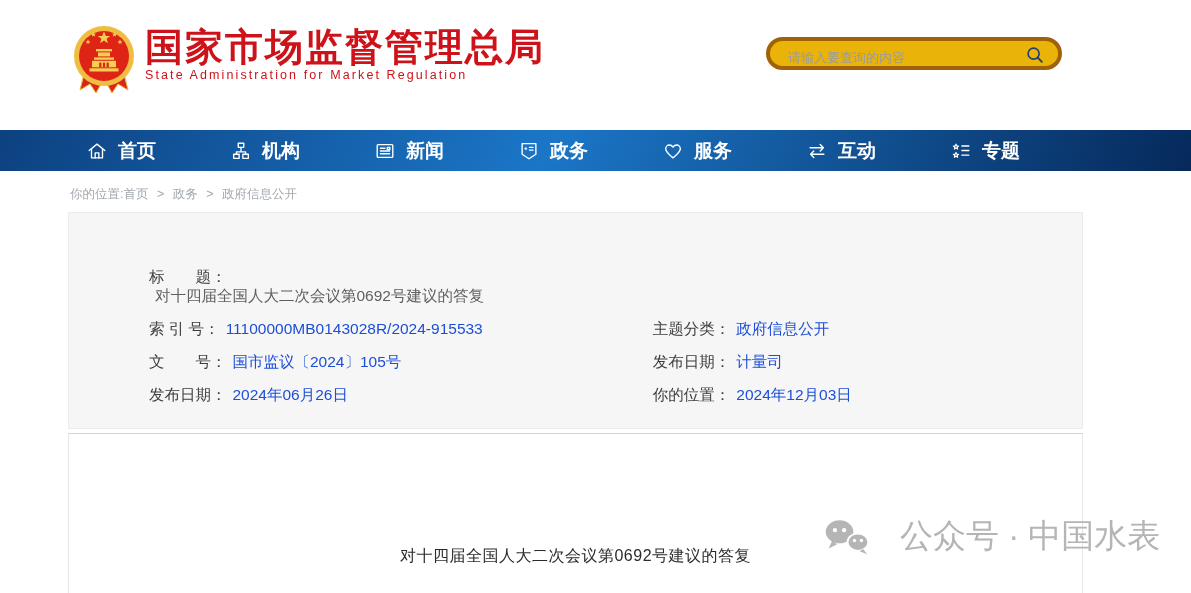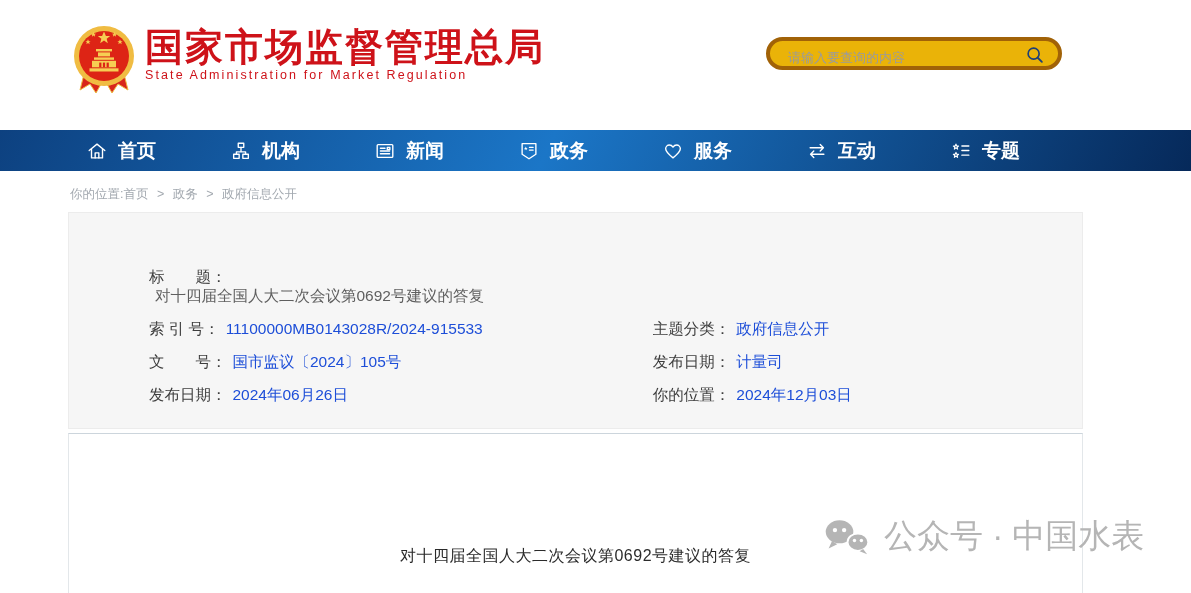--- a/index.html
+++ b/index.html
@@ -38,21 +38,21 @@
   .span2{grid-column:1 / span 2;flex-direction:column;}
   .m-label{color:#3d3d3d;white-space:pre;flex:none;}
   .m-value{color:#1d4ed8;margin-left:6px;}
   .m-dark{color:#5f5f5f;}
 
   .content-card{margin-top:4px;background:#fff;border:1px solid #e3e7ea;border-top:1px solid #ccd5dc;
                 height:400px;box-sizing:border-box;padding-top:112px;text-align:center;}
   .doc-title{font-size:16px;color:#2b2b2b;letter-spacing:0.5px;}
 
   
-  .watermark{position:absolute;left:824px;top:514px;display:flex;align-items:center;gap:14px;
+  .watermark{position:absolute;left:824px;top:514px;display:flex;align-items:center;gap:30px;
              color:#b5b5b5;font-size:33px;white-space:nowrap;pointer-events:none;}
   .watermark svg{display:block;}
 </style>
 </head>
 <body>
 
 <div class="page">
 
   <div class="header">
     <div class="logo">

